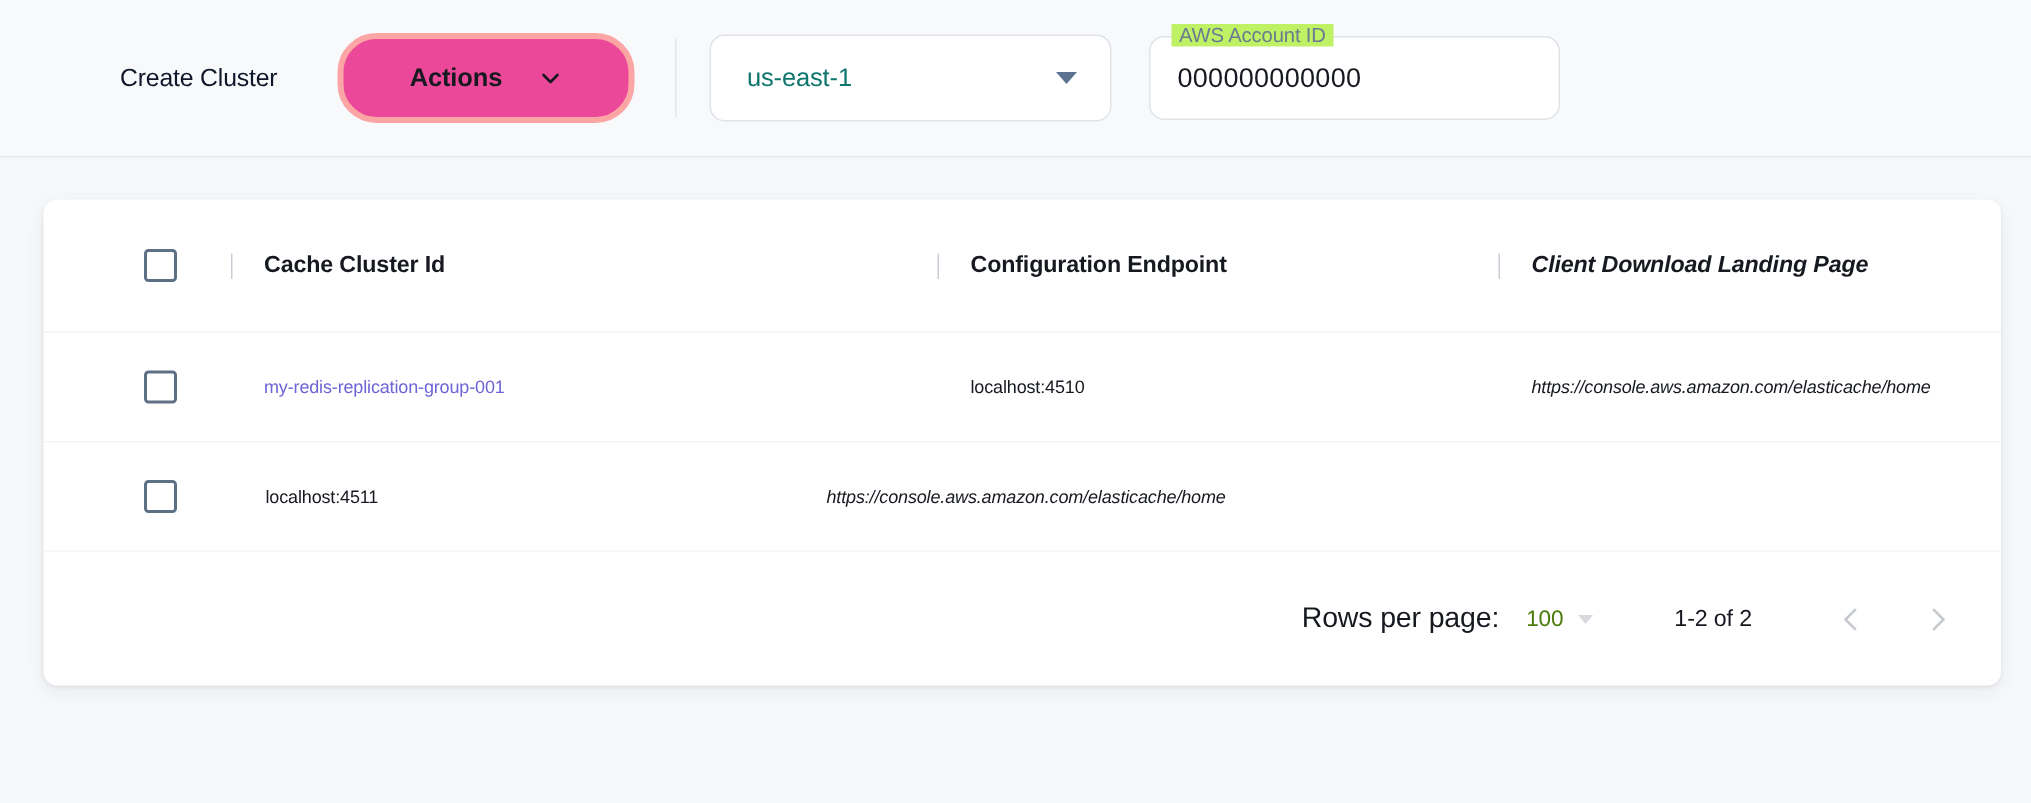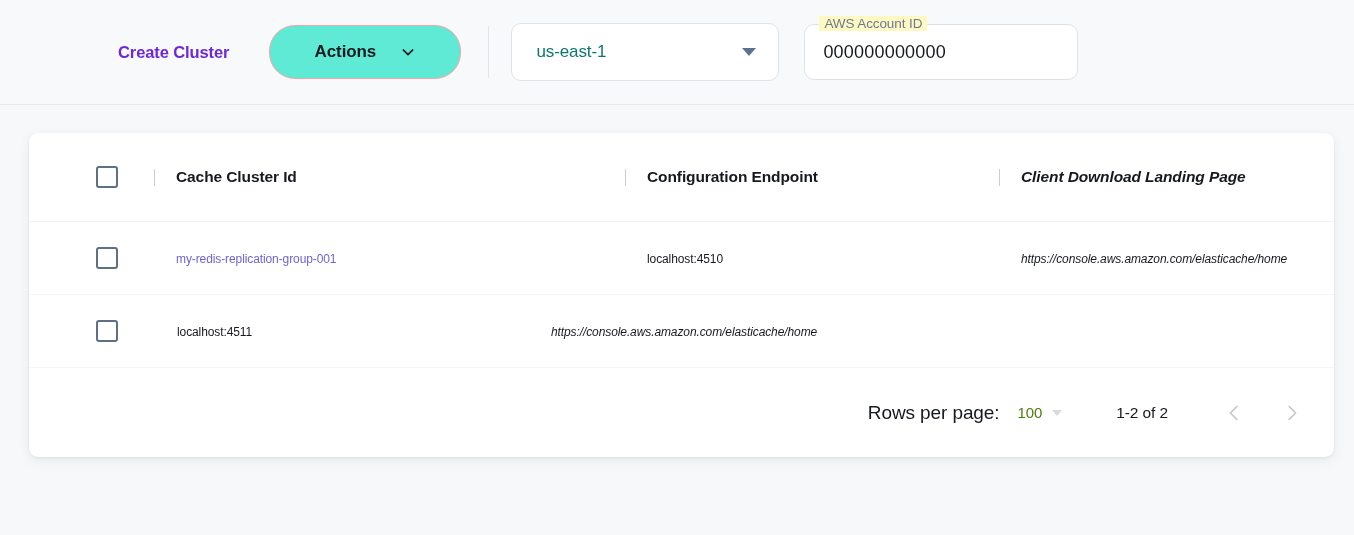--- a/index.html
+++ b/index.html
@@ -49,44 +49,44 @@
     justify-content: center;
     cursor: pointer;
     background: none;
     border: none;
     padding: 0;
     color: #5a6b82;
   }
   .refresh-btn svg { display: block; }
 
   .create-cluster-btn {
-    margin-left: 84px;
+    margin-left: 46px;
     font-size: 16.5px;
-    font-weight: 700;
-    color: #6d28d9;
+    font-weight: 400;
+    color: #0f172a;
     background: none;
     border: none;
     cursor: pointer;
     padding: 8px 6px;
     white-space: nowrap;
     font-family: inherit;
     letter-spacing: -0.1px;
   }
 
   .actions-btn {
     margin-left: 34px;
     height: 52px;
     min-width: 150px;
     padding: 0 20px;
     display: flex;
     align-items: center;
     justify-content: center;
     gap: 24px;
-    background: #5eead4;
-    border: 1px solid #fca5a5;
+    background: #ec4899;
+    border: 4px solid #fca5a5;
     border-radius: 26px;
     cursor: pointer;
     font-family: inherit;
   }
   .actions-btn .label {
     font-size: 17px;
     font-weight: 700;
     color: #16191f;
     letter-spacing: -0.1px;
   }
@@ -142,21 +142,21 @@
     border-radius: 10px;
     box-sizing: border-box;
     display: flex;
     align-items: center;
     padding: 0 18px;
   }
   .account-field .legend {
     position: absolute;
     top: -9px;
     left: 14px;
-    background: #fef9c3;
+    background: #bef264;
     padding: 0 5px;
     font-size: 13.5px;
     color: #6b7a90;
     white-space: nowrap;
     letter-spacing: -0.1px;
   }
   .account-field .value {
     font-size: 18px;
     color: #16191f;
     letter-spacing: 0.2px;

